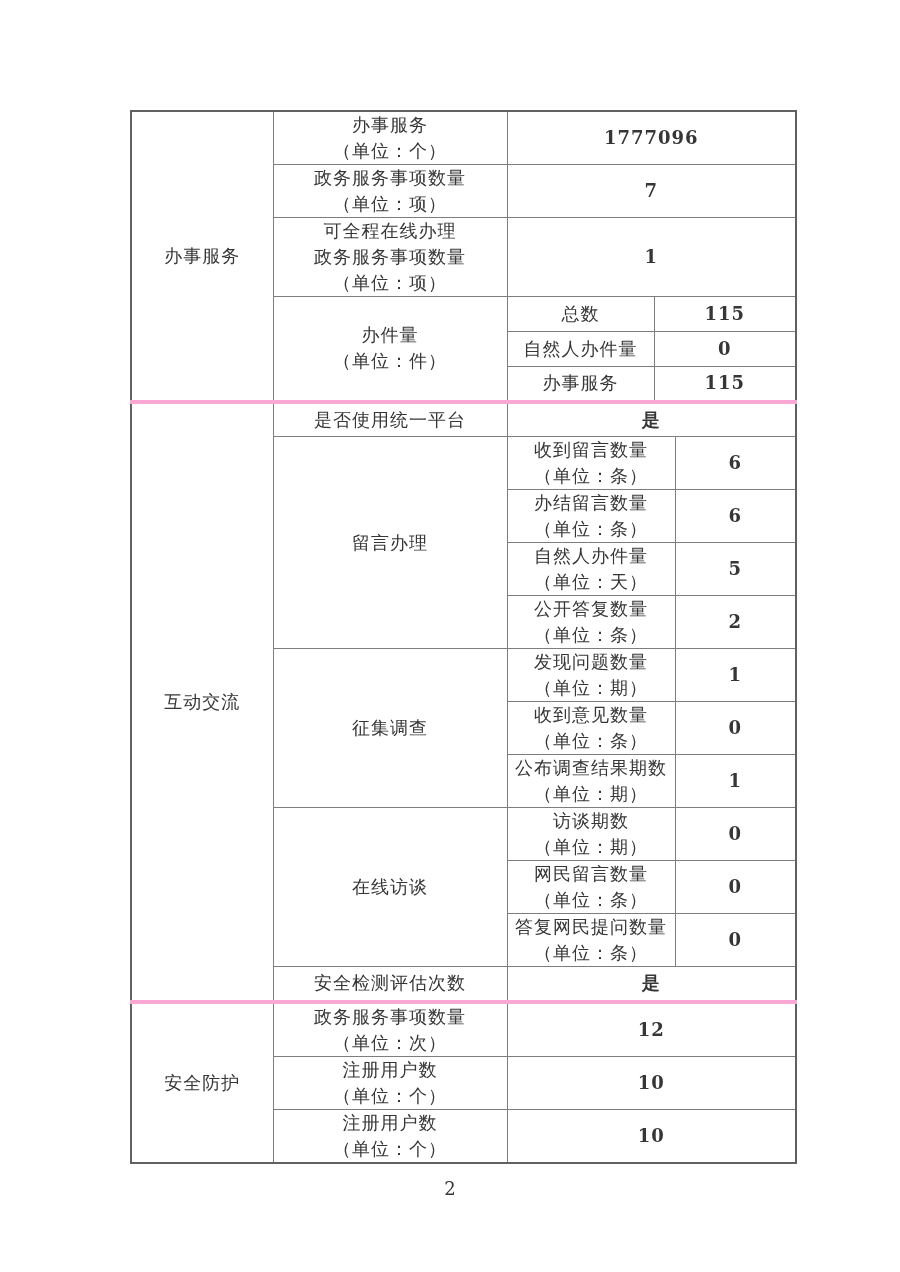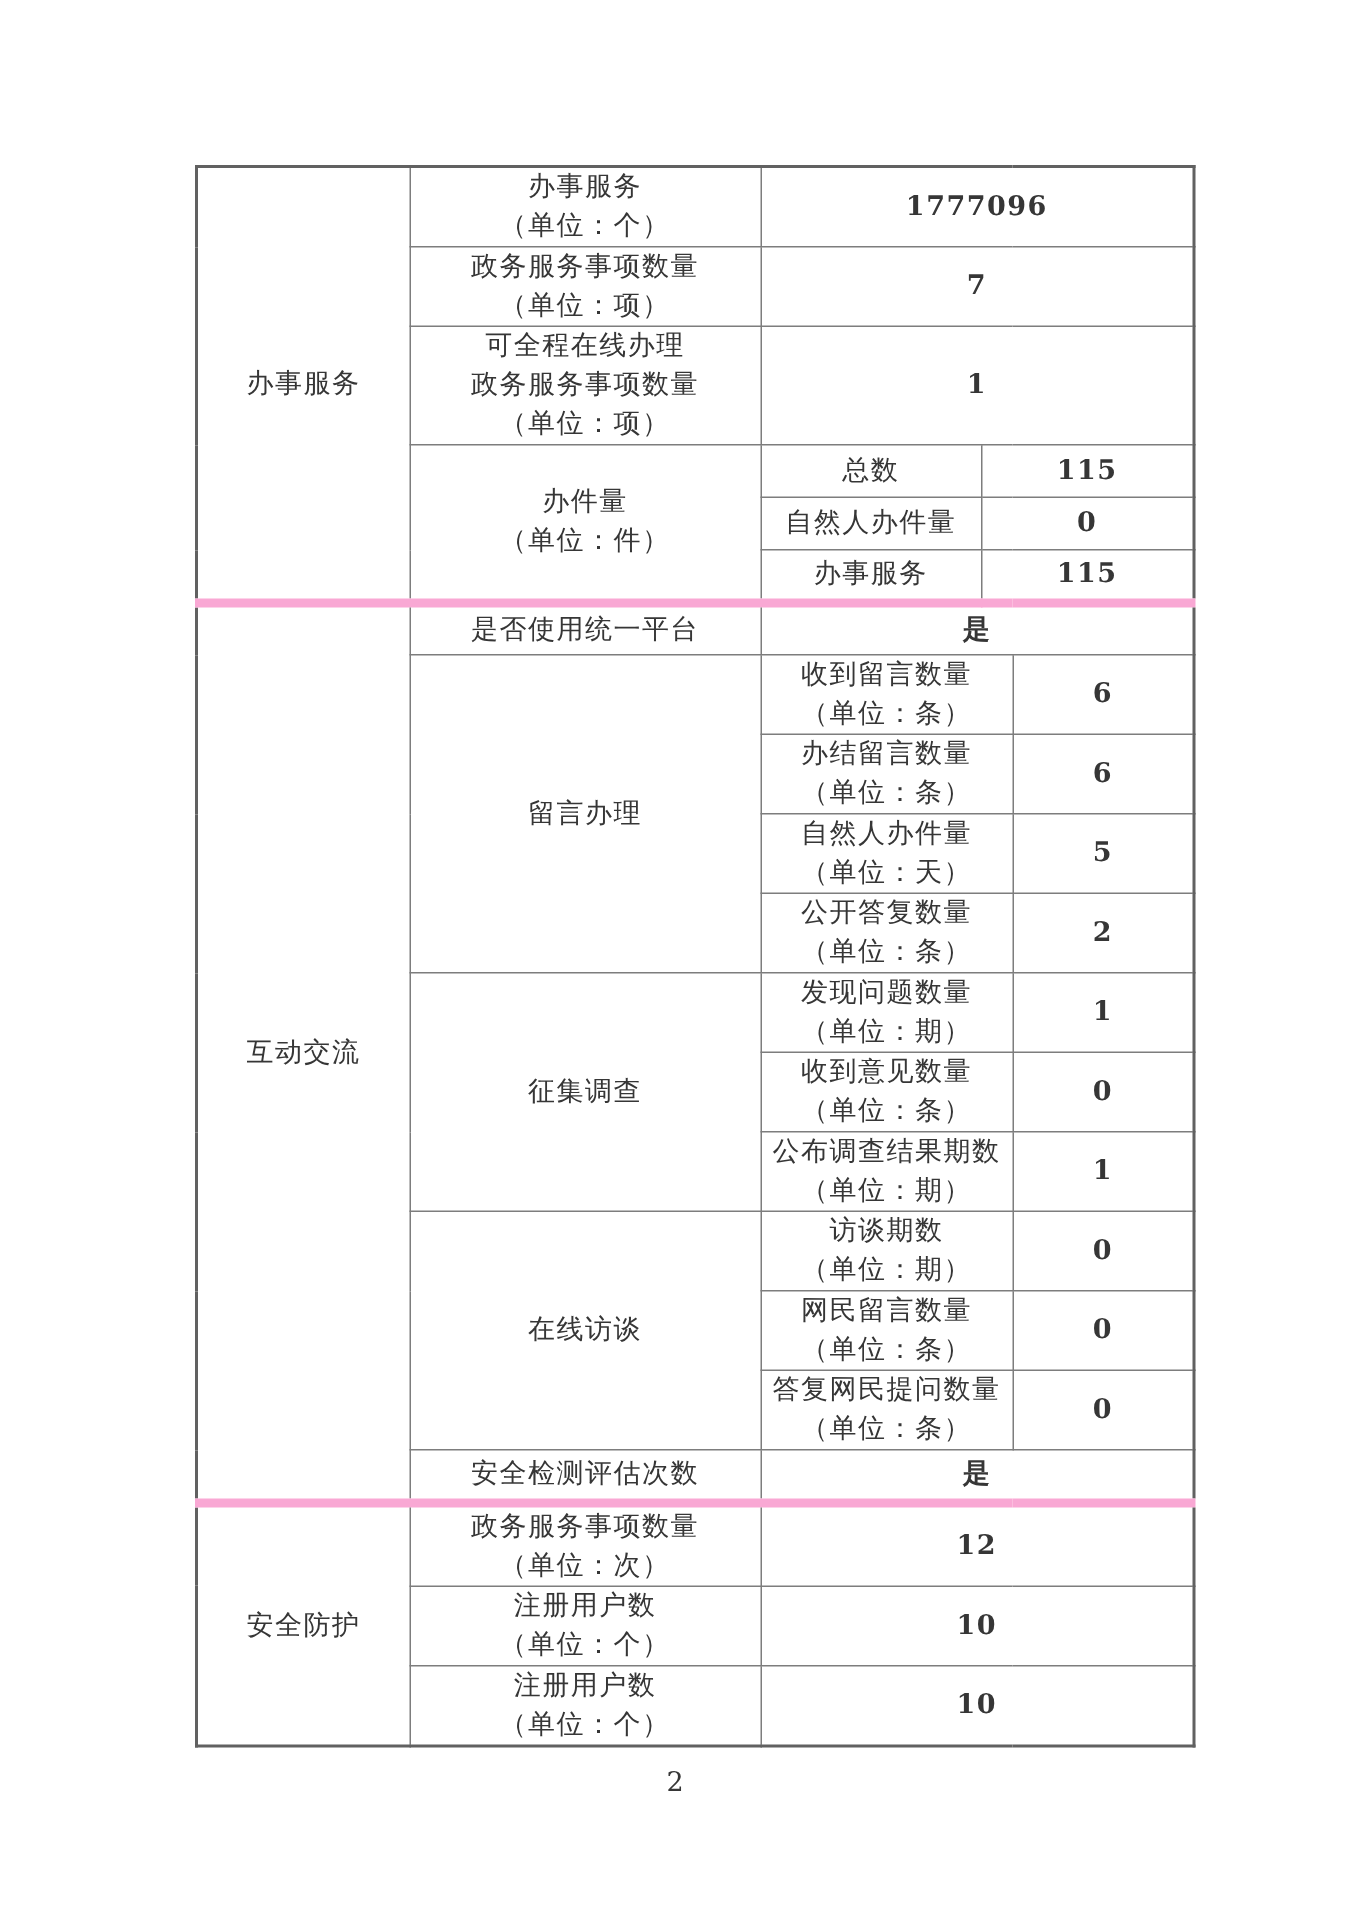--- a/index.html
+++ b/index.html
@@ -26,21 +26,21 @@
     border: 1px solid #7d7d7d;
     padding: 0 2px;
     text-align: center;
     vertical-align: middle;
     font-size: 18px;
     line-height: 26px;
     letter-spacing: 1px;
     white-space: pre-line;
     overflow: hidden;
   }
-  tr.section-start td { border-top: 6px solid #f9a8d4; }
+  tr.section-start td { border-top: 4px solid #f9a8d4; }
   td.category-top { vertical-align: top; padding-top: 7px; font-family: Liberation Serif, serif; }
   td.value { letter-spacing: 0.5px; font-size: 17.5px; font-weight: bold; }
   tr.h52 { height: 52px; }
   tr.h51 { height: 51px; }
   tr.h79 { height: 79px; }
   tr.h35 { height: 35px; }
   tr.h53 { height: 53px; }
   .page-number {
     position: absolute;
     top: 1178px;

